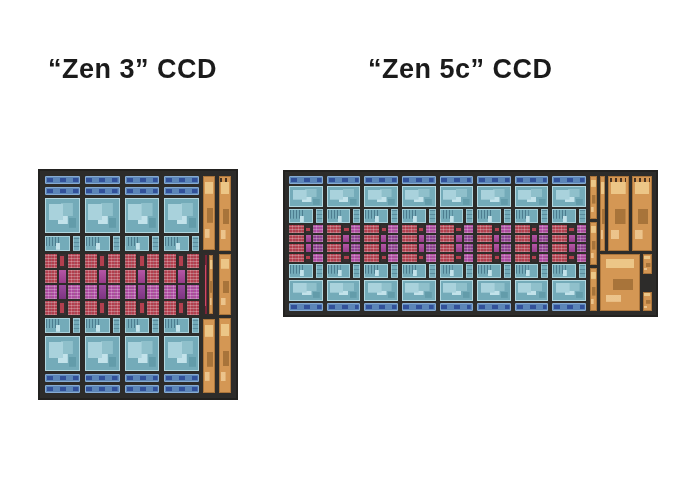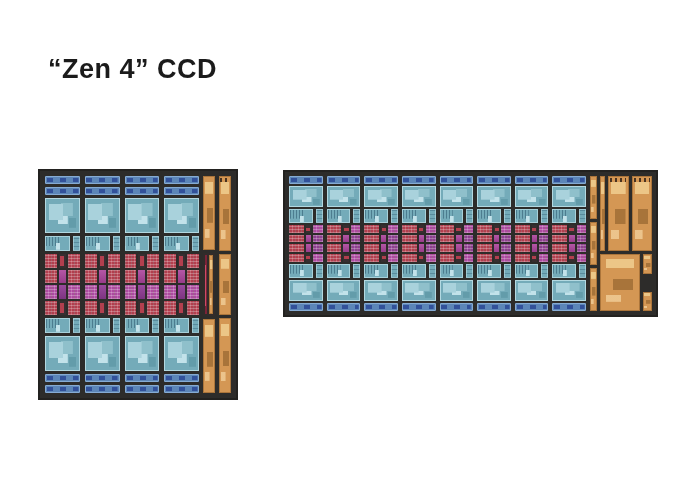--- a/index.html
+++ b/index.html
@@ -138,21 +138,22 @@
   .io2-bottom .io2-big{flex:1;}
   .io2-tabs{width:9px;flex:0 0 auto;display:flex;flex-direction:column;gap:3px;}
   .io2-tabs>div{flex:1;}
   .io2-tabs>.gap{background:none;box-shadow:none;flex:.6;}
 </style>
 </head>
 <body>
 
 <div class="canvas">
 
-  <div class="die-title" id="title-zen5">“Zen 4” CCD</div>
+  <div class="die-title" id="title-zen5">“Zen 3” CCD</div>
+  <div class="die-title" id="title-zen5c">“Zen 5c” CCD</div>
 
   <div class="die die-zen5">
     <div class="cores">
         <div class="core-col">
           <div class="blk-bar"></div>
           <div class="blk-bar"></div>
           <div class="blk-core"></div>
           <div class="l2-row">
             <div class="l2-block"></div>
             <div class="l2-strip"></div>

